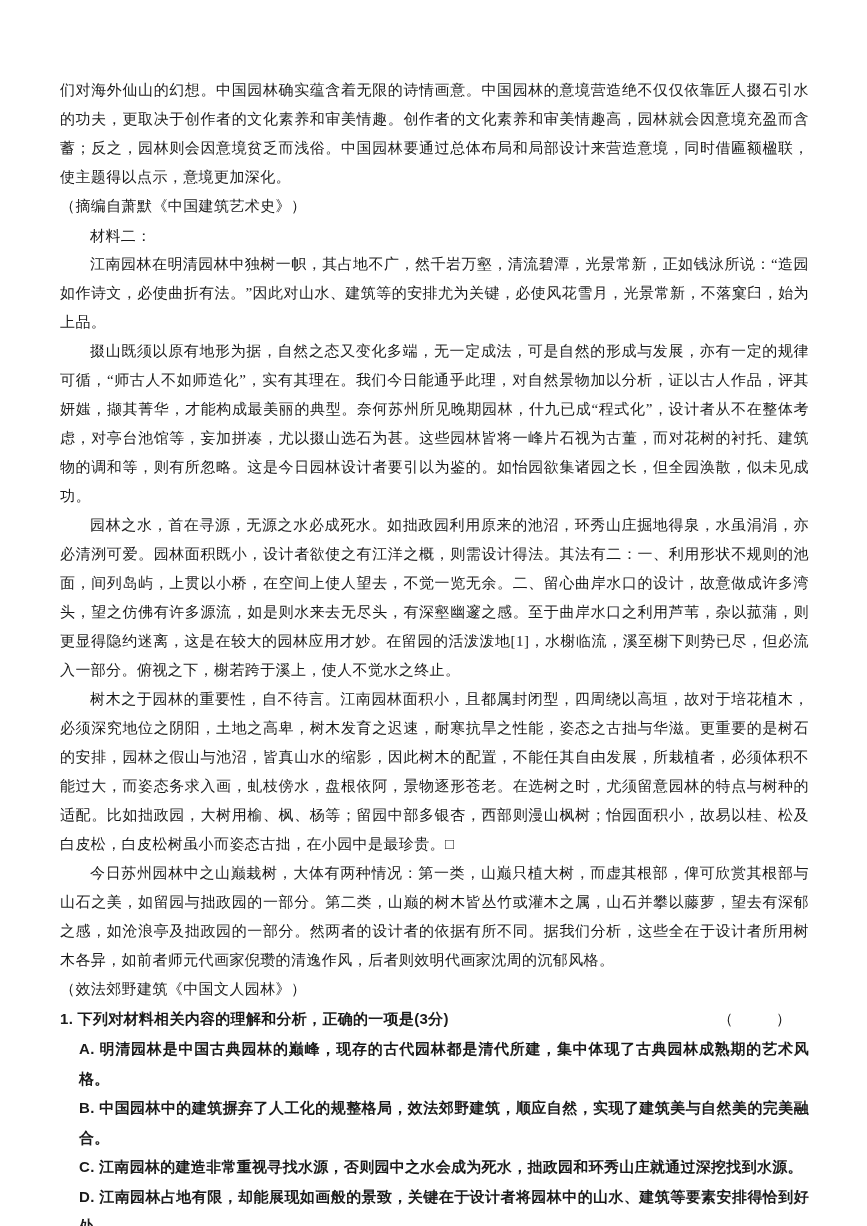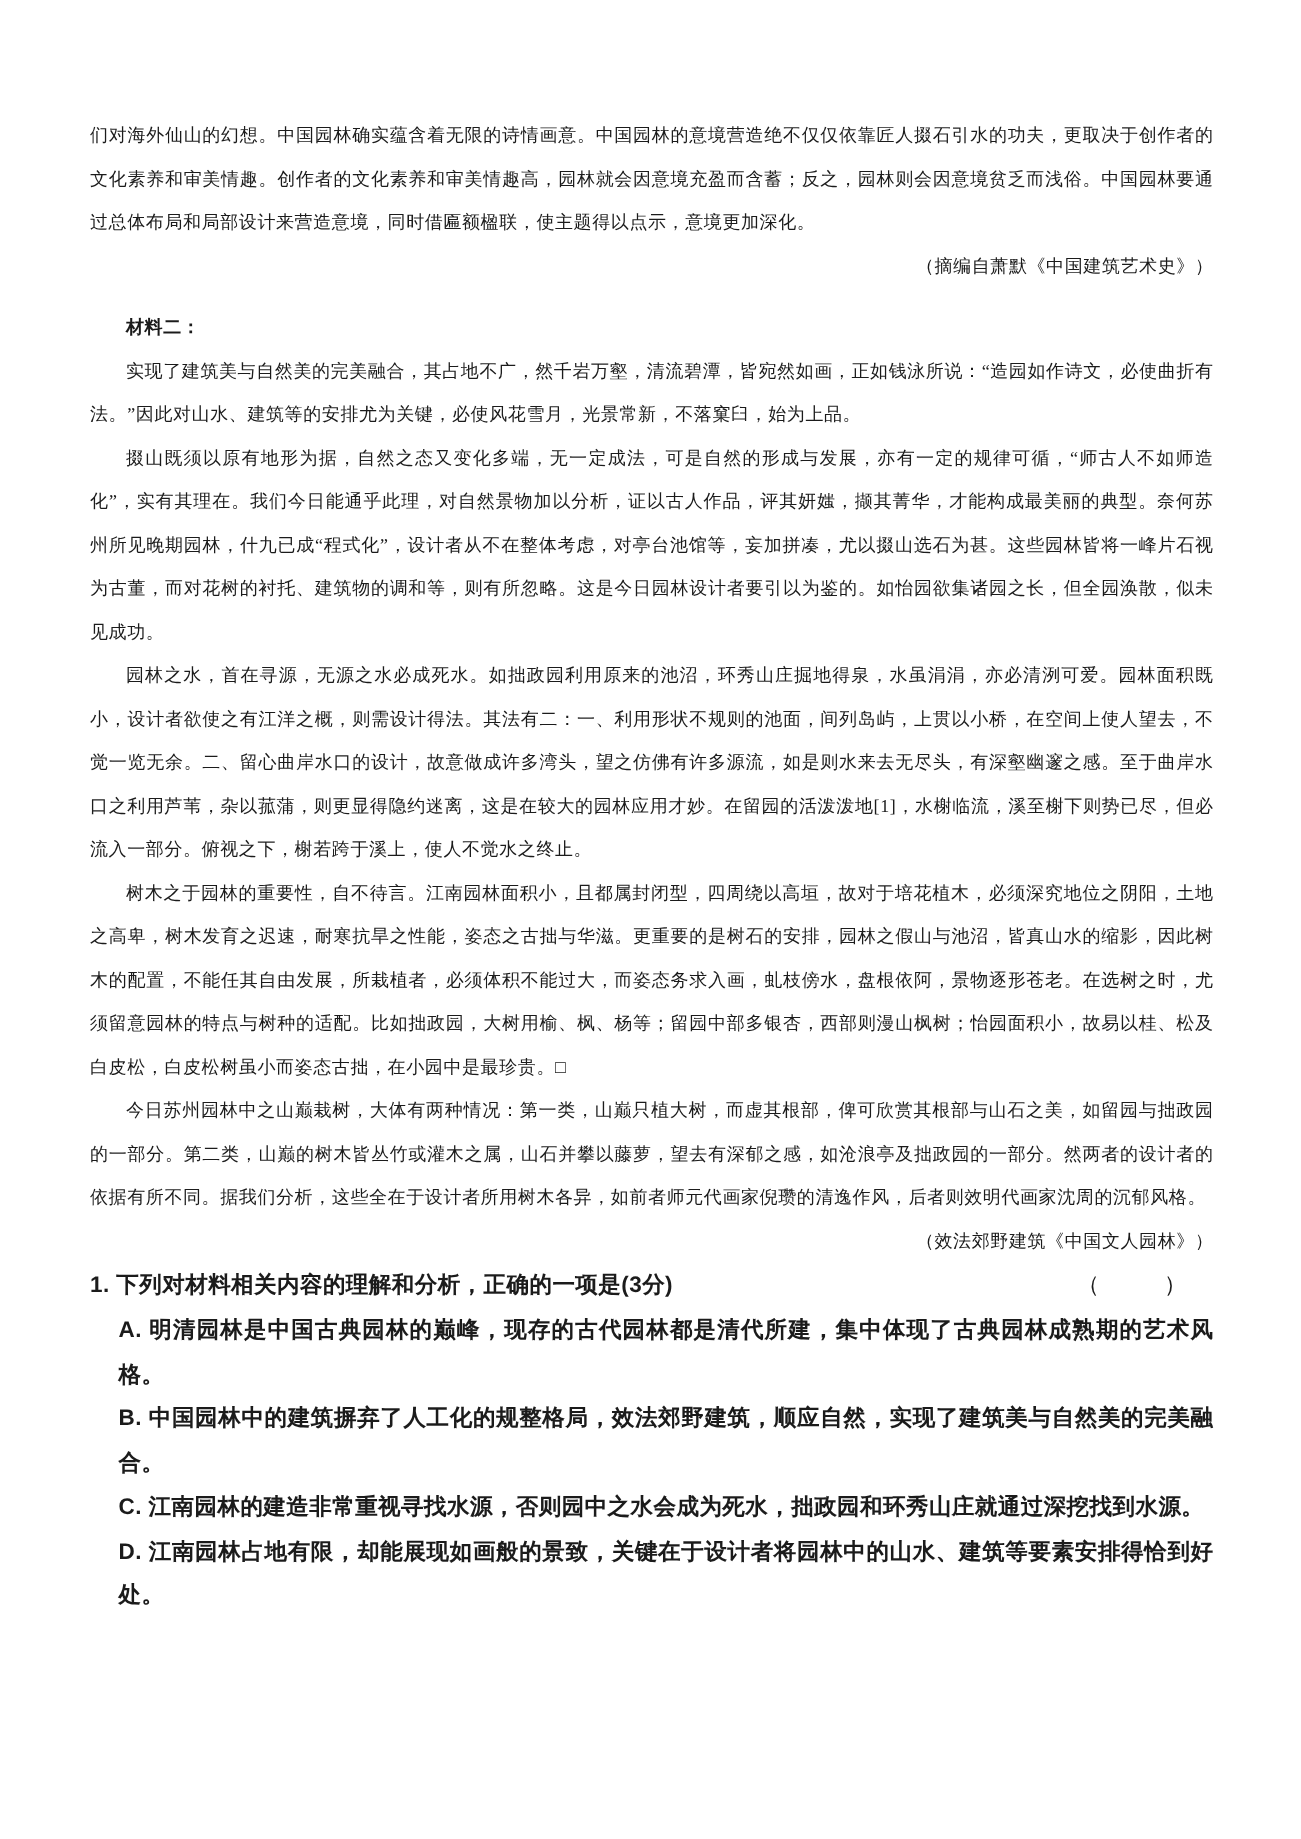--- a/index.html
+++ b/index.html
@@ -8,35 +8,33 @@
     width: 867px;
     height: 1226px;
     font-family: "Liberation Serif", serif;
     color: #1b1b1b;
     overflow: hidden;
   }
   .page {
     padding: 76px 58px 0 60px;
   }
   .para {
-    font-size: 12px;
+    font-size: 15px;
     line-height: 29px;
     text-align: justify;
     text-indent: 2em;
     letter-spacing: 0.4px;
   }
   .no-indent { text-indent: 0; }
   .source {
-    text-align: right;
     text-indent: 0;
   }
   .material-heading {
     font-family: "Liberation Sans", sans-serif;
-    font-weight: 700;
-    margin-top: 12px;
+    font-weight: 400;
   }
   .note {
     font-size: 15px;
     line-height: 29px;
     letter-spacing: 0.4px;
   }
   .question-row {
     display: flex;
     align-items: center;
     font-family: "Liberation Sans", sans-serif;
@@ -65,21 +63,21 @@
 <body>
 
 <div class="page">
 
   <p class="para no-indent">们对海外仙山的幻想。中国园林确实蕴含着无限的诗情画意。中国园林的意境营造绝不仅仅依靠匠人掇石引水的功夫，更取决于创作者的文化素养和审美情趣。创作者的文化素养和审美情趣高，园林就会因意境充盈而含蓄；反之，园林则会因意境贫乏而浅俗。中国园林要通过总体布局和局部设计来营造意境，同时借匾额楹联，使主题得以点示，意境更加深化。</p>
 
   <p class="para source">（摘编自萧默《中国建筑艺术史》）</p>
 
   <p class="para material-heading">材料二：</p>
 
-  <p class="para">实现了建筑美与自然美的完美融合，其占地不广，然千岩万壑，清流碧潭，皆宛然如画，正如钱泳所说：“造园如作诗文，必使曲折有法。”因此对山水、建筑等的安排尤为关键，必使风花雪月，光景常新，不落窠臼，始为上品。</p>
+  <p class="para">江南园林在明清园林中独树一帜，其占地不广，然千岩万壑，清流碧潭，光景常新，正如钱泳所说：“造园如作诗文，必使曲折有法。”因此对山水、建筑等的安排尤为关键，必使风花雪月，光景常新，不落窠臼，始为上品。</p>
 
   <p class="para">掇山既须以原有地形为据，自然之态又变化多端，无一定成法，可是自然的形成与发展，亦有一定的规律可循，“师古人不如师造化”，实有其理在。我们今日能通乎此理，对自然景物加以分析，证以古人作品，评其妍媸，撷其菁华，才能构成最美丽的典型。奈何苏州所见晚期园林，什九已成“程式化”，设计者从不在整体考虑，对亭台池馆等，妄加拼凑，尤以掇山选石为甚。这些园林皆将一峰片石视为古董，而对花树的衬托、建筑物的调和等，则有所忽略。这是今日园林设计者要引以为鉴的。如怡园欲集诸园之长，但全园涣散，似未见成功。</p>
 
   <p class="para">园林之水，首在寻源，无源之水必成死水。如拙政园利用原来的池沼，环秀山庄掘地得泉，水虽涓涓，亦必清洌可爱。园林面积既小，设计者欲使之有江洋之概，则需设计得法。其法有二：一、利用形状不规则的池面，间列岛屿，上贯以小桥，在空间上使人望去，不觉一览无余。二、留心曲岸水口的设计，故意做成许多湾头，望之仿佛有许多源流，如是则水来去无尽头，有深壑幽邃之感。至于曲岸水口之利用芦苇，杂以菰蒲，则更显得隐约迷离，这是在较大的园林应用才妙。在留园的活泼泼地[1]，水榭临流，溪至榭下则势已尽，但必流入一部分。俯视之下，榭若跨于溪上，使人不觉水之终止。</p>
 
   <p class="para">树木之于园林的重要性，自不待言。江南园林面积小，且都属封闭型，四周绕以高垣，故对于培花植木，必须深究地位之阴阳，土地之高卑，树木发育之迟速，耐寒抗旱之性能，姿态之古拙与华滋。更重要的是树石的安排，园林之假山与池沼，皆真山水的缩影，因此树木的配置，不能任其自由发展，所栽植者，必须体积不能过大，而姿态务求入画，虬枝傍水，盘根依阿，景物逐形苍老。在选树之时，尤须留意园林的特点与树种的适配。比如拙政园，大树用榆、枫、杨等；留园中部多银杏，西部则漫山枫树；怡园面积小，故易以桂、松及白皮松，白皮松树虽小而姿态古拙，在小园中是最珍贵。□</p>
 
   <p class="para">今日苏州园林中之山巅栽树，大体有两种情况：第一类，山巅只植大树，而虚其根部，俾可欣赏其根部与山石之美，如留园与拙政园的一部分。第二类，山巅的树木皆丛竹或灌木之属，山石并攀以藤萝，望去有深郁之感，如沧浪亭及拙政园的一部分。然两者的设计者的依据有所不同。据我们分析，这些全在于设计者所用树木各异，如前者师元代画家倪瓒的清逸作风，后者则效明代画家沈周的沉郁风格。</p>
 
   <p class="para source">（效法郊野建筑《中国文人园林》）</p>

